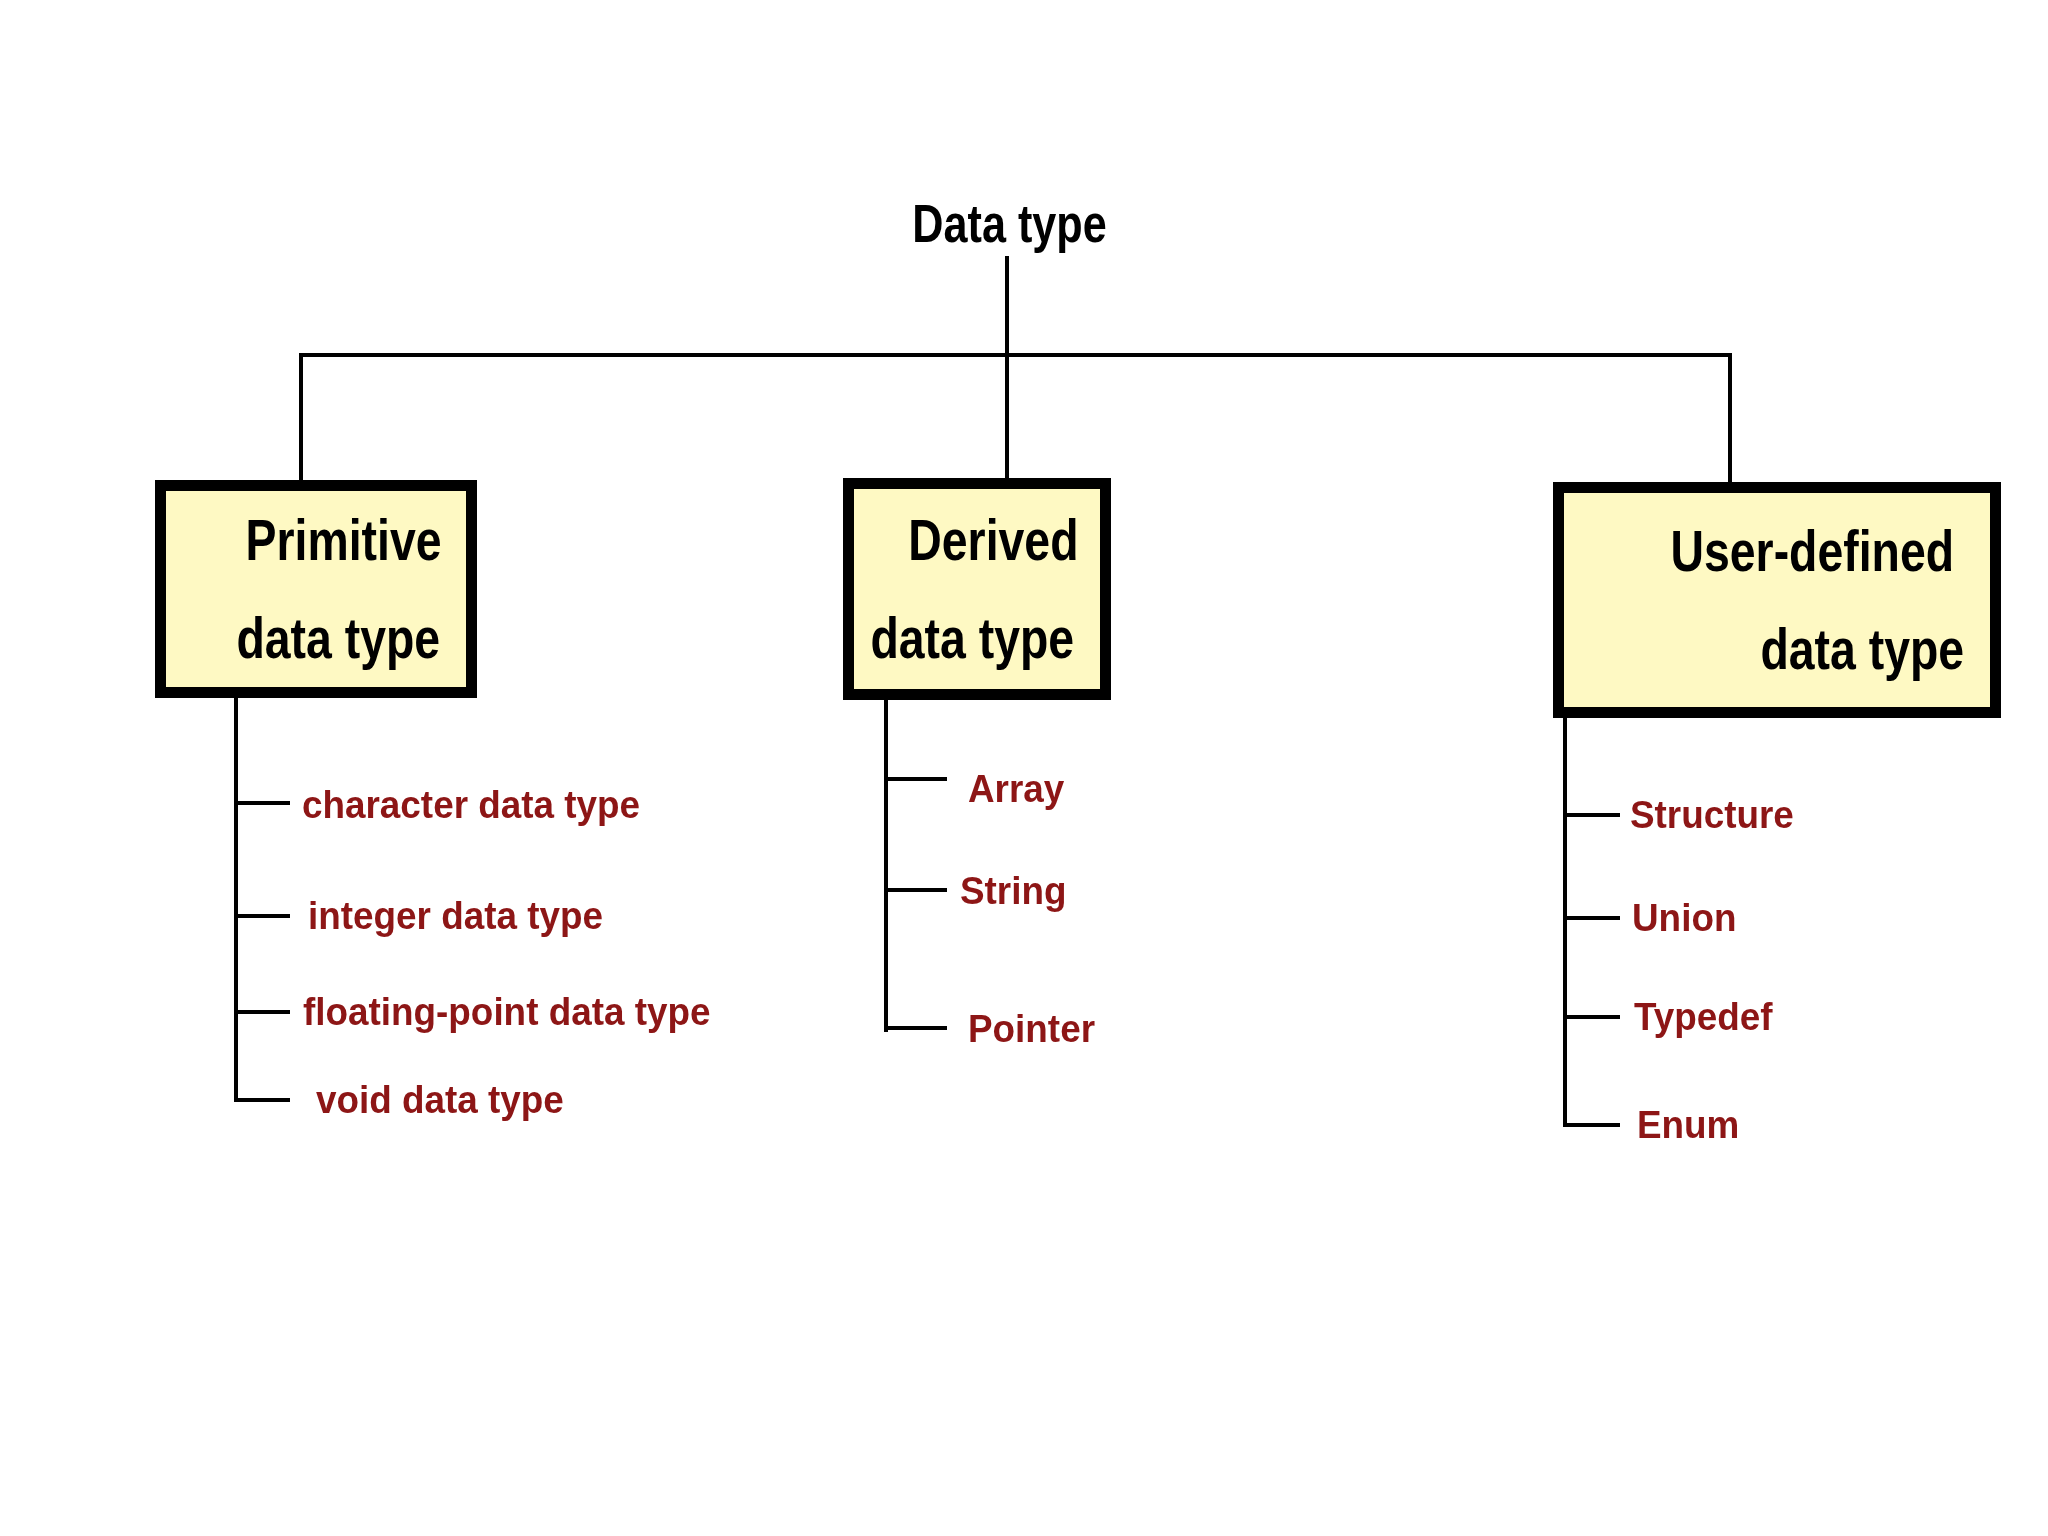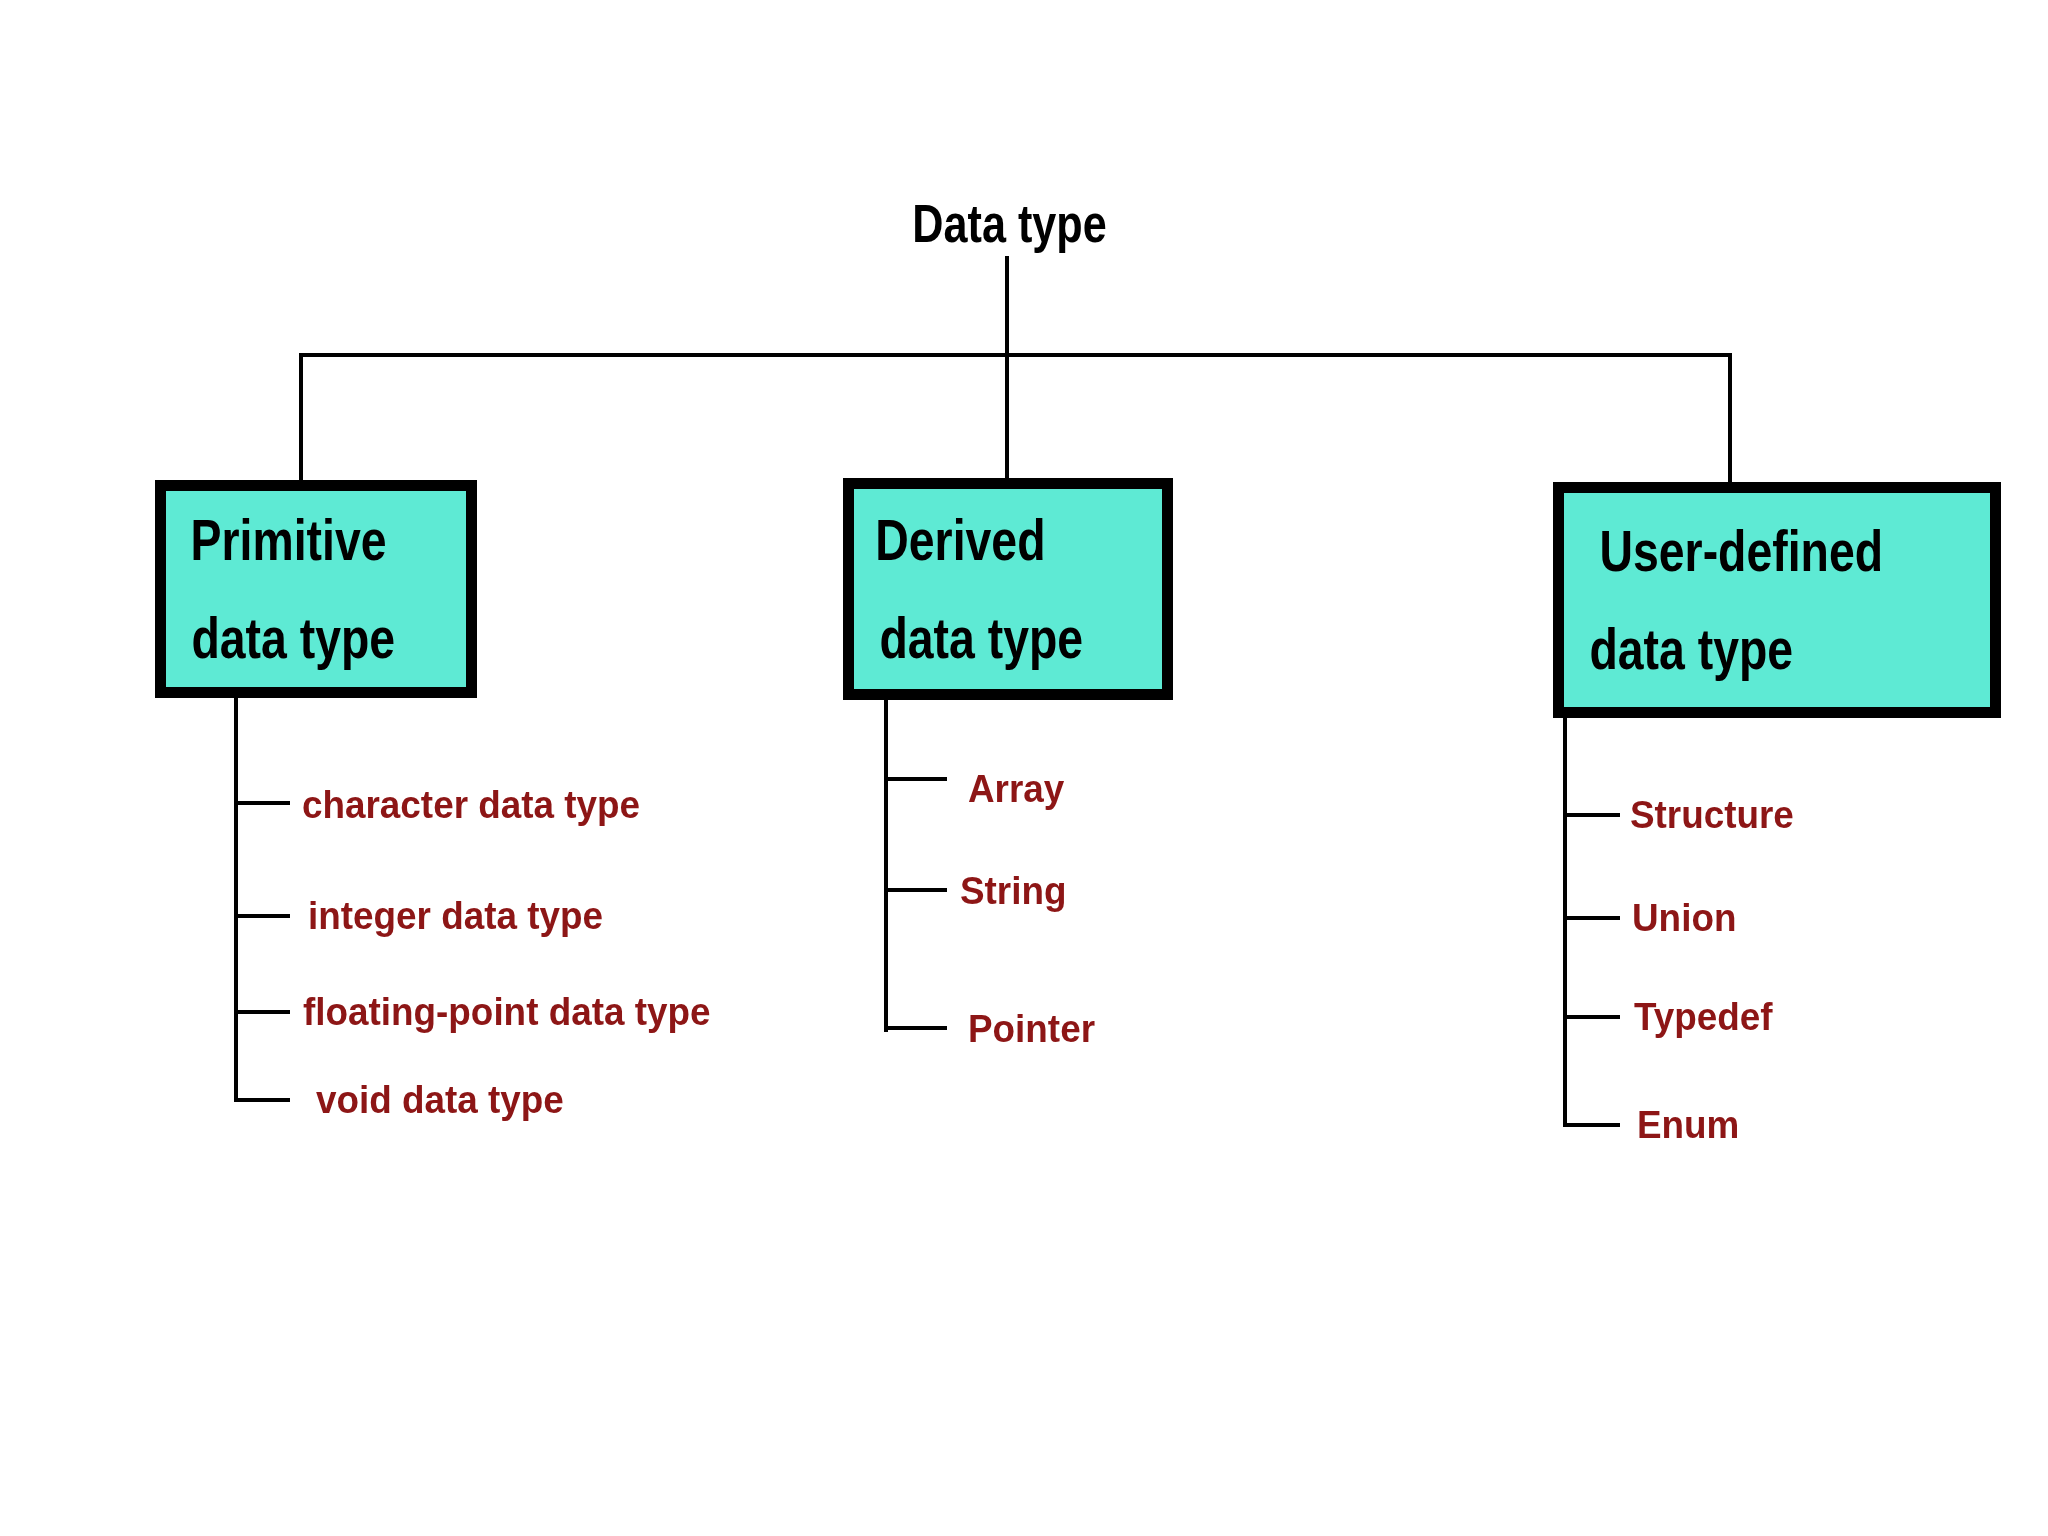--- a/index.html
+++ b/index.html
@@ -29,26 +29,26 @@
     font-size: 54px;
     font-weight: bold;
     color: var(--node, #000);
     white-space: nowrap;
   }
 
   
   .node-box {
     position: absolute;
     border: 11px solid var(--line, #000);
-    background: #5eead4;
+    background: #fef9c3;
     box-sizing: border-box;
     display: flex;
     flex-direction: column;
     justify-content: center;
-    align-items: flex-start;
+    align-items: flex-end;
     gap: 40px;
   }
   .node-box .box-line {
     font-size: 58px;
     font-weight: bold;
     line-height: 58px;
     color: var(--node, #000);
     white-space: nowrap;
   }
 
@@ -97,21 +97,21 @@
   <div class="line" style="left:234px; top:801px; width:56px; height:4px;"></div>
   <div class="line" style="left:234px; top:914px; width:56px; height:4px;"></div>
   <div class="line" style="left:234px; top:1010px; width:56px; height:4px;"></div>
   <div class="line" style="left:234px; top:1098px; width:56px; height:4px;"></div>
 
   <div class="leaf" style="left:302px; top:783px;">character data type</div>
   <div class="leaf" style="left:308px; top:894px;">integer data type</div>
   <div class="leaf" style="left:303px; top:990px;">floating-point data type</div>
   <div class="leaf" style="left:316px; top:1078px;">void data type</div>
 
-  <div class="node-box" style="left:843px; top:478px; width:330px; height:222px;">
+  <div class="node-box" style="left:843px; top:478px; width:268px; height:222px;">
     <div class="box-line"><span class="cond">Derived</span></div>
     <div class="box-line"><span class="cond">data type</span></div>
   </div>
 
   <div class="line" style="left:884px; top:698px; width:4px; height:334px;"></div>
   <div class="line" style="left:884px; top:777px; width:63px; height:4px;"></div>
   <div class="line" style="left:884px; top:888px; width:63px; height:4px;"></div>
   <div class="line" style="left:884px; top:1026px; width:63px; height:4px;"></div>
 
   <div class="leaf" style="left:968px; top:767px;">Array</div>

